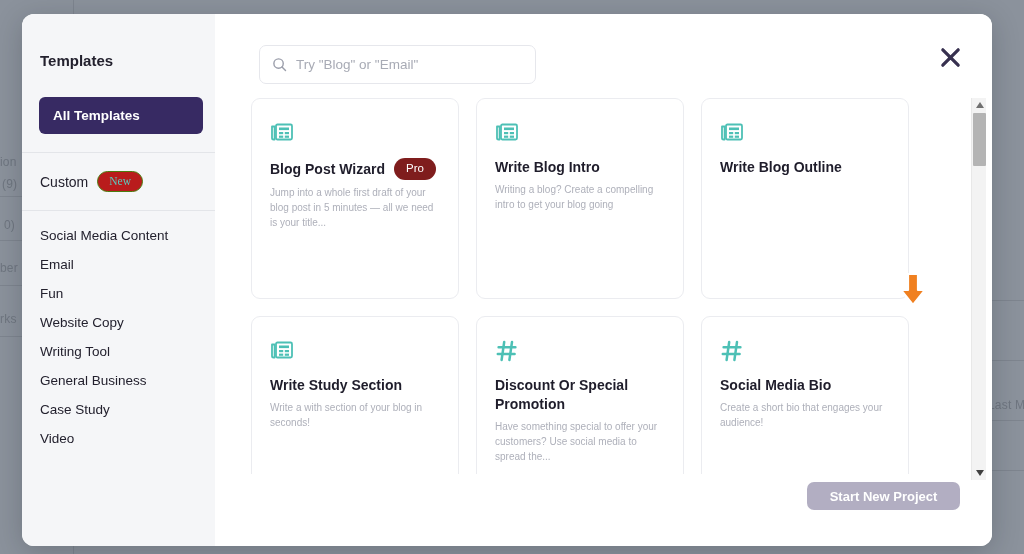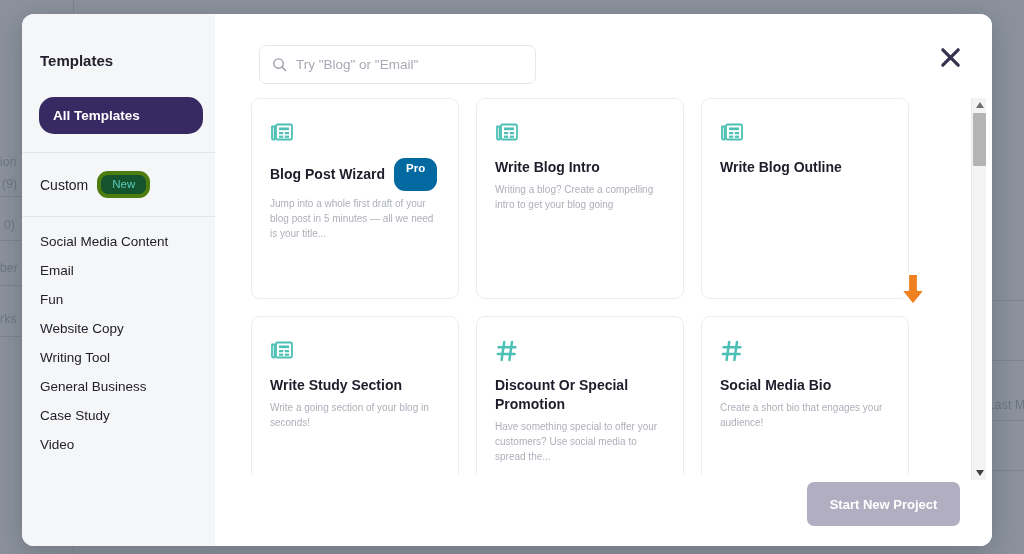--- a/index.html
+++ b/index.html
@@ -45,37 +45,38 @@
   }
   .sidebar-title {
     font-size: 15px; font-weight: bold; color: #23212e;
     padding: 38px 0 0 18px;
   }
   .all-templates {
     margin: 28px 12px 0 17px;
     background: #372a63;
     color: #ffffff;
     font-size: 13.5px; font-weight: bold;
-    border-radius: 15px;
+    border-radius: 6px;
     padding: 11px 0 11px 14px;
     cursor: pointer;
   }
   .sep { height: 1px; background: #e3e5e9; margin: 18px 0 0 0; }
   .custom-row {
     display: flex; align-items: center; gap: 9px;
     padding: 18px 0 18px 18px;
     cursor: pointer;
   }
   .custom-label { font-size: 14px; color: #23212e; font-weight: normal; }
   .new-badge {
     font-size: 11.5px; color: #5cc9bd;
-    border: 4px solid #4d7c0f;
-    background: #14532d;
+    border: 1px solid #4d7c0f;
+    background: #b91c1c;
     border-radius: 11px;
     padding: 3px 11px 4px;
+    font-family: Liberation Serif, serif;
   }
   .cat-list { padding-top: 10px; }
   .cat-item {
     font-size: 13.5px; color: #23212e;
     padding: 7px 0 7px 18px;
     cursor: pointer;
   }
 
   
   .main {
@@ -126,23 +127,23 @@
     background: #fff;
     cursor: pointer;
   }
   .card-icon { margin-bottom: 13px; line-height: 0; }
   .card-title-row { display: flex; align-items: center; gap: 9px; flex-wrap: wrap; }
   .card-title {
     font-size: 14px; font-weight: bold; color: #1f1d2b;
     line-height: 1.35;
   }
   .pro-badge {
-    background: #0369a1; color: #ffffff;
-    font-size: 11.5px; font-weight: bold;
-    border-radius: 11px; padding: 4px 12px 17px;
+    background: #7f1d1d; color: #ffffff;
+    font-size: 11.5px; font-weight: normal;
+    border-radius: 11px; padding: 4px 12px 6px;
   }
   .card-desc {
     margin-top: 5px;
     font-size: 10px; color: #aeb0ba; line-height: 1.5;
   }
 
   
   .scrollbar {
     position: absolute; right: 6px; top: 84px;
     width: 15px; height: 382px;
@@ -169,21 +170,21 @@
     width: 30px; height: 36px; line-height: 0;
     pointer-events: none;
   }
 
   
   .footer {
     height: 72px; position: relative;
   }
   .start-btn {
     position: absolute; right: 32px; top: 8px;
-    width: 153px; height: 44px;
+    width: 153px; height: 28px;
     background: #b2aec2; color: #ffffff;
     font-size: 13px; font-weight: bold;
     border: none; border-radius: 7px;
     font-family: "Liberation Sans", sans-serif;
     cursor: default;
   }
 </style>
 </head>
 <body>
 
@@ -319,21 +320,21 @@
               <rect x="9" y="6.5" width="10" height="2.6" fill="#4dc0b5"></rect>
               <rect x="9" y="11" width="4.2" height="2.2" fill="#4dc0b5"></rect>
               <rect x="14.8" y="11" width="4.2" height="2.2" fill="#4dc0b5"></rect>
               <rect x="9" y="14.6" width="4.2" height="2.2" fill="#4dc0b5"></rect>
               <rect x="14.8" y="14.6" width="4.2" height="2.2" fill="#4dc0b5"></rect>
             </svg>
           </div>
           <div class="card-title-row">
             <span class="card-title">Write Study Section</span>
           </div>
-          <div class="card-desc">Write a going section of your blog in seconds!</div>
+          <div class="card-desc">Write a with section of your blog in seconds!</div>
         </div>
 
         <div class="card">
           <div class="card-icon">
             <svg width="24" height="24" viewBox="0 0 24 24" fill="none">
               <path d="M9.2 3 L6.6 21 M17 3 L14.4 21 M3.6 8.3 H20.4 M2.8 15.1 H19.6" stroke="#4dc0b5" stroke-width="2.5" stroke-linecap="round"></path>
             </svg>
           </div>
           <div class="card-title-row">
             <span class="card-title">Discount Or Special Promotion</span>

